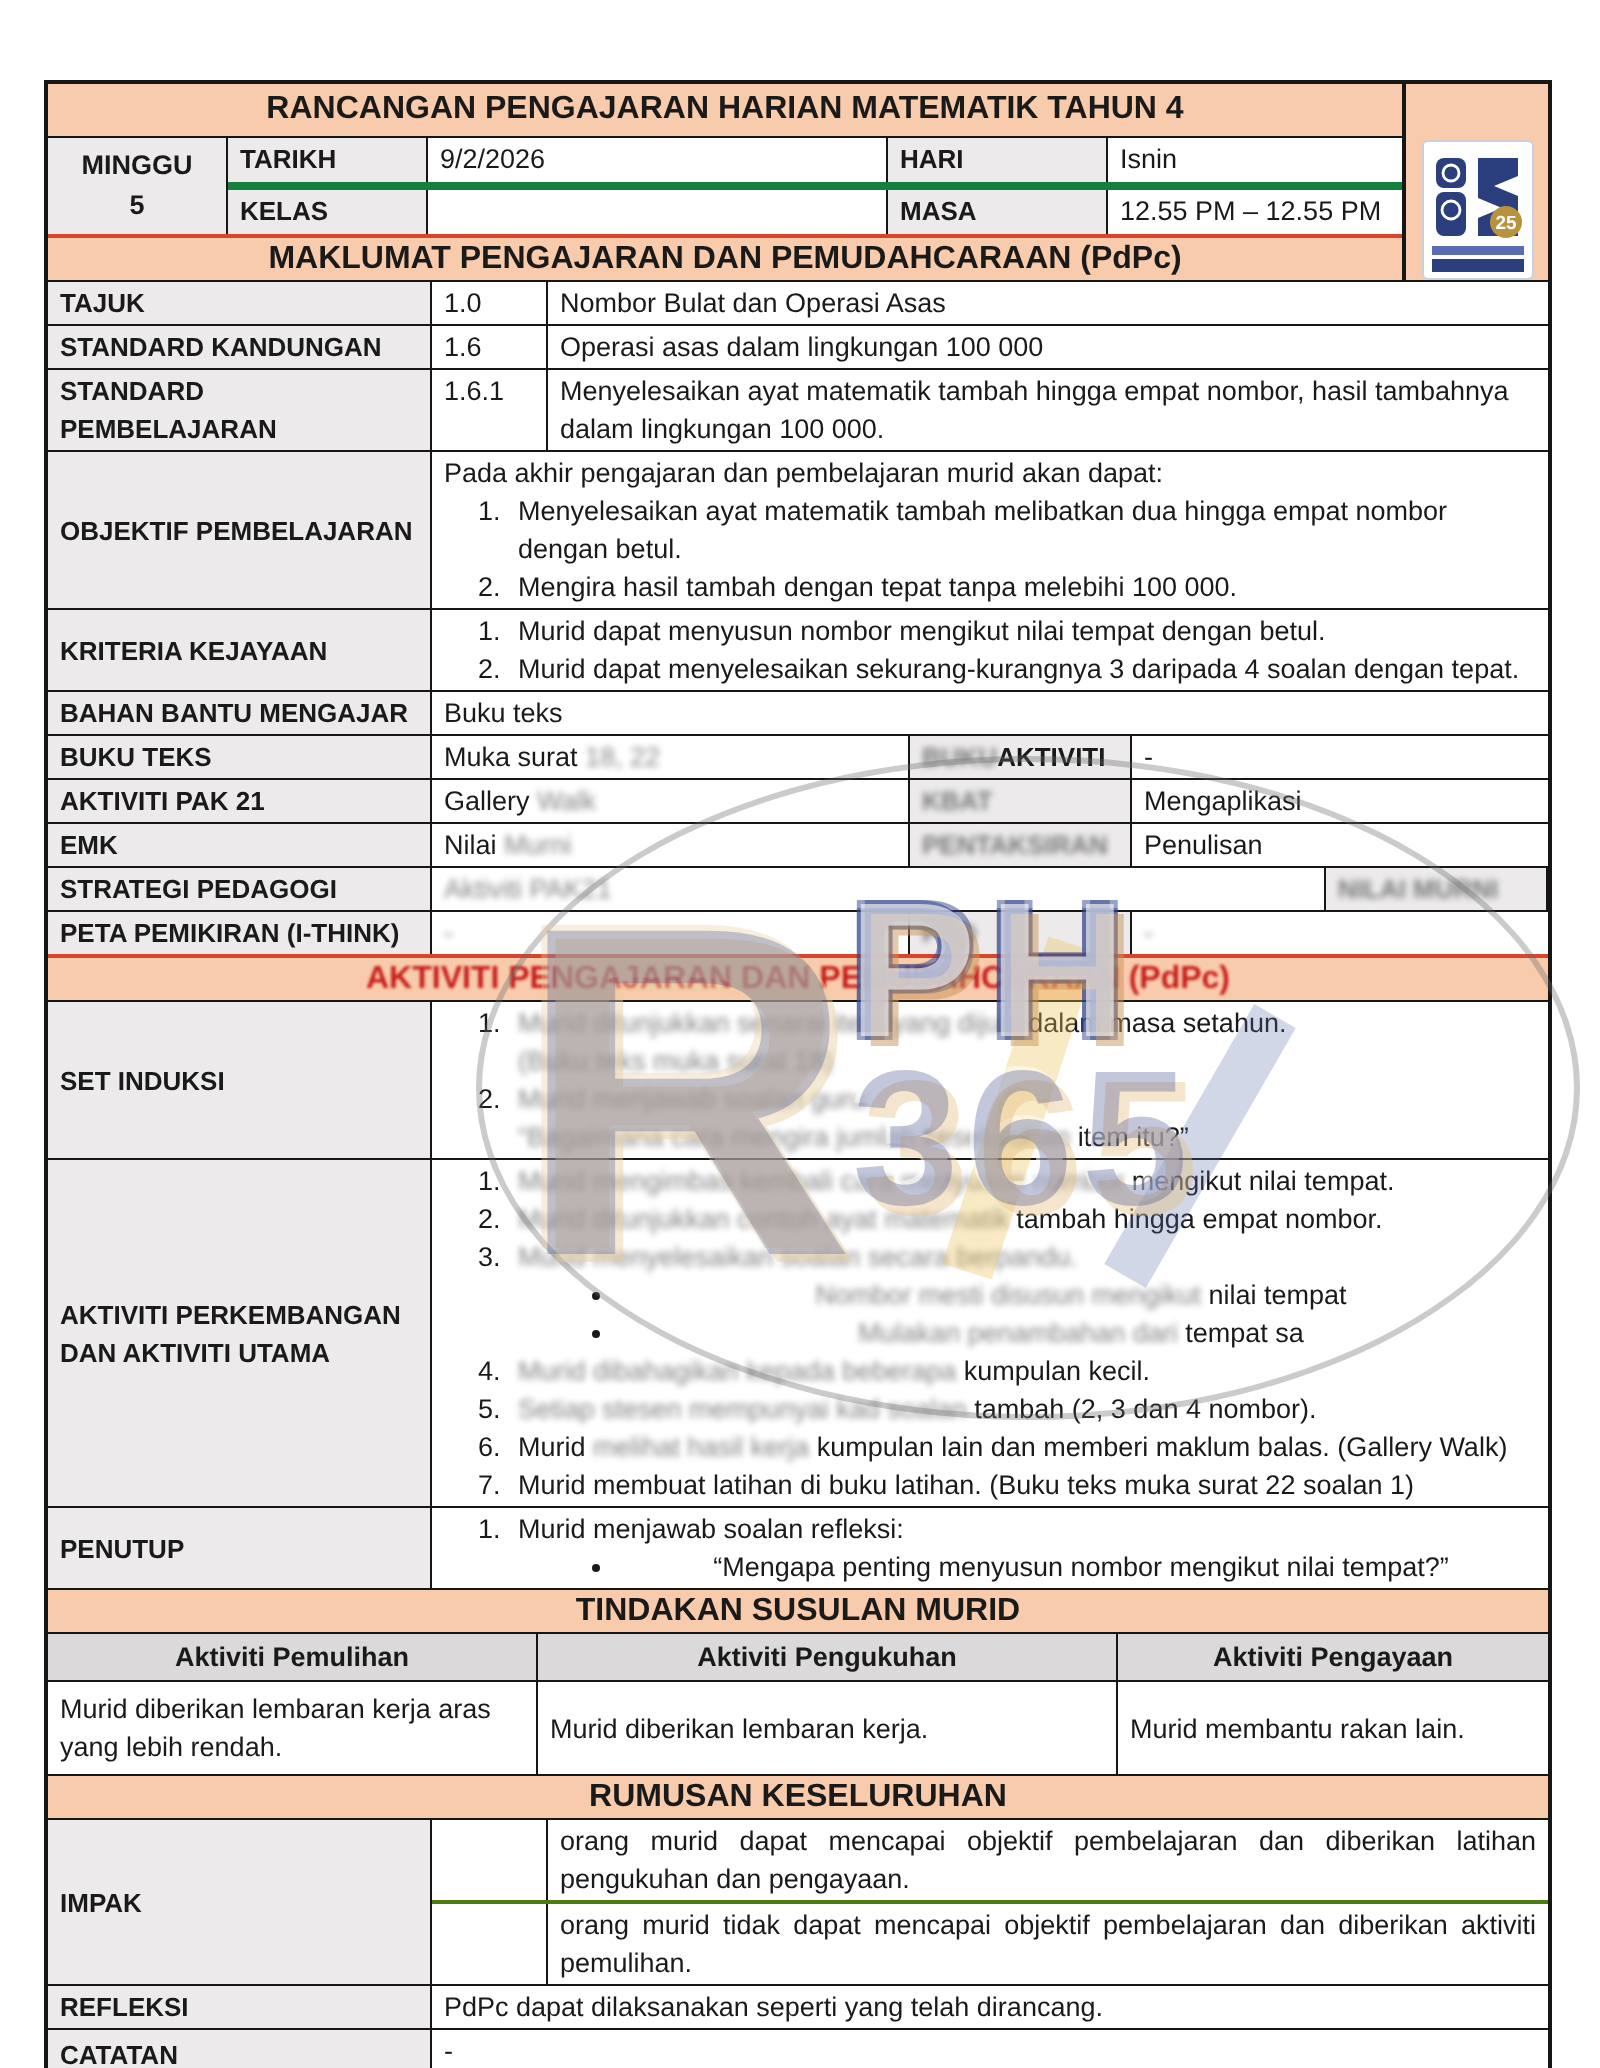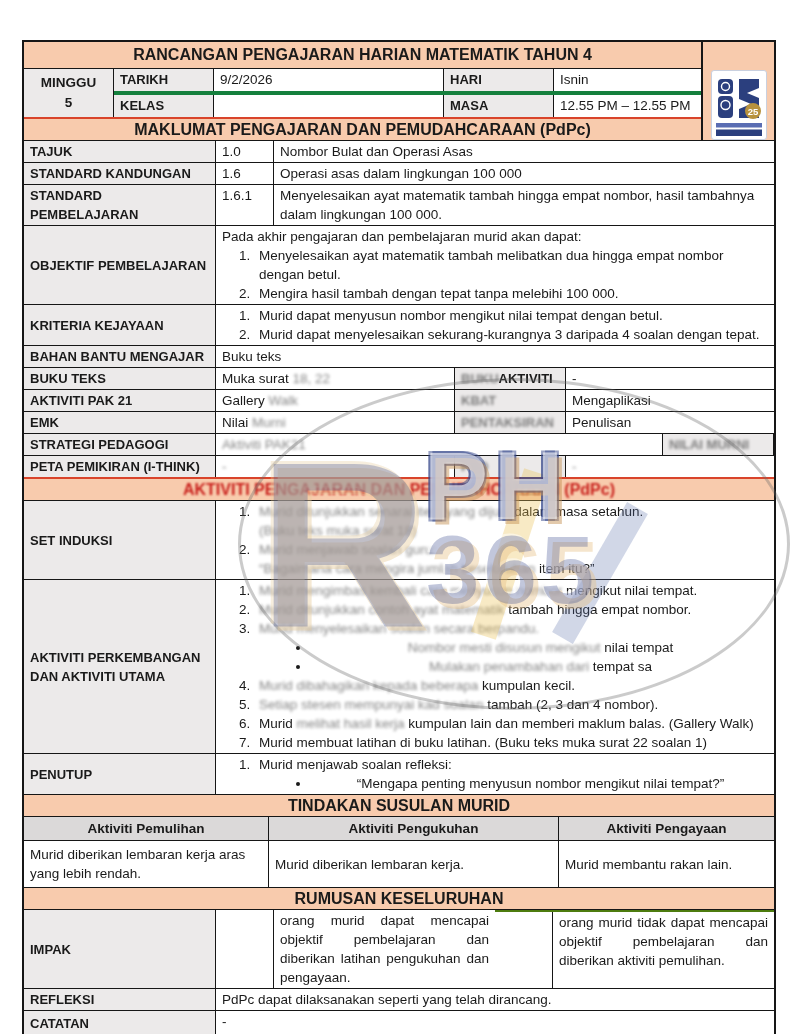--- a/index.html
+++ b/index.html
@@ -53,21 +53,21 @@
   ul.dots > li { padding-left: 2px; text-align: center; }
 
   
   .t1 { width: 245px; flex: none; border-right: 1px solid #161616; }
   .t2 { width: 290px; flex: none; border-right: 1px solid #161616; }
   .t3 { flex: 1; }
   .thead { background: #DBD9D9; font-weight: bold; text-align: center; font-size: 13.5px; padding: 2px 4px; }
   .tcell { display: flex; align-items: center; min-height: 46px; }
 
   
-  .impakRight { flex: 1; display: flex; flex-direction: row; }
+  .impakRight { flex: 1; display: flex; flex-direction: column; }
   .impakSub { display: flex; flex: 1; }
   .impakSub + .impakSub { border-top: 2px solid #4d7c0f; }
   .gapCell { width: 58px; flex: none; border-right: 1px solid #161616; }
   .jtext { flex: 1; text-align: justify; }
 
   .blank { min-height: 20px; }
 
   
   .bz { filter: blur(1.7px); opacity: .55; }
   .bz-band { filter: blur(0.9px); opacity: .85; }

